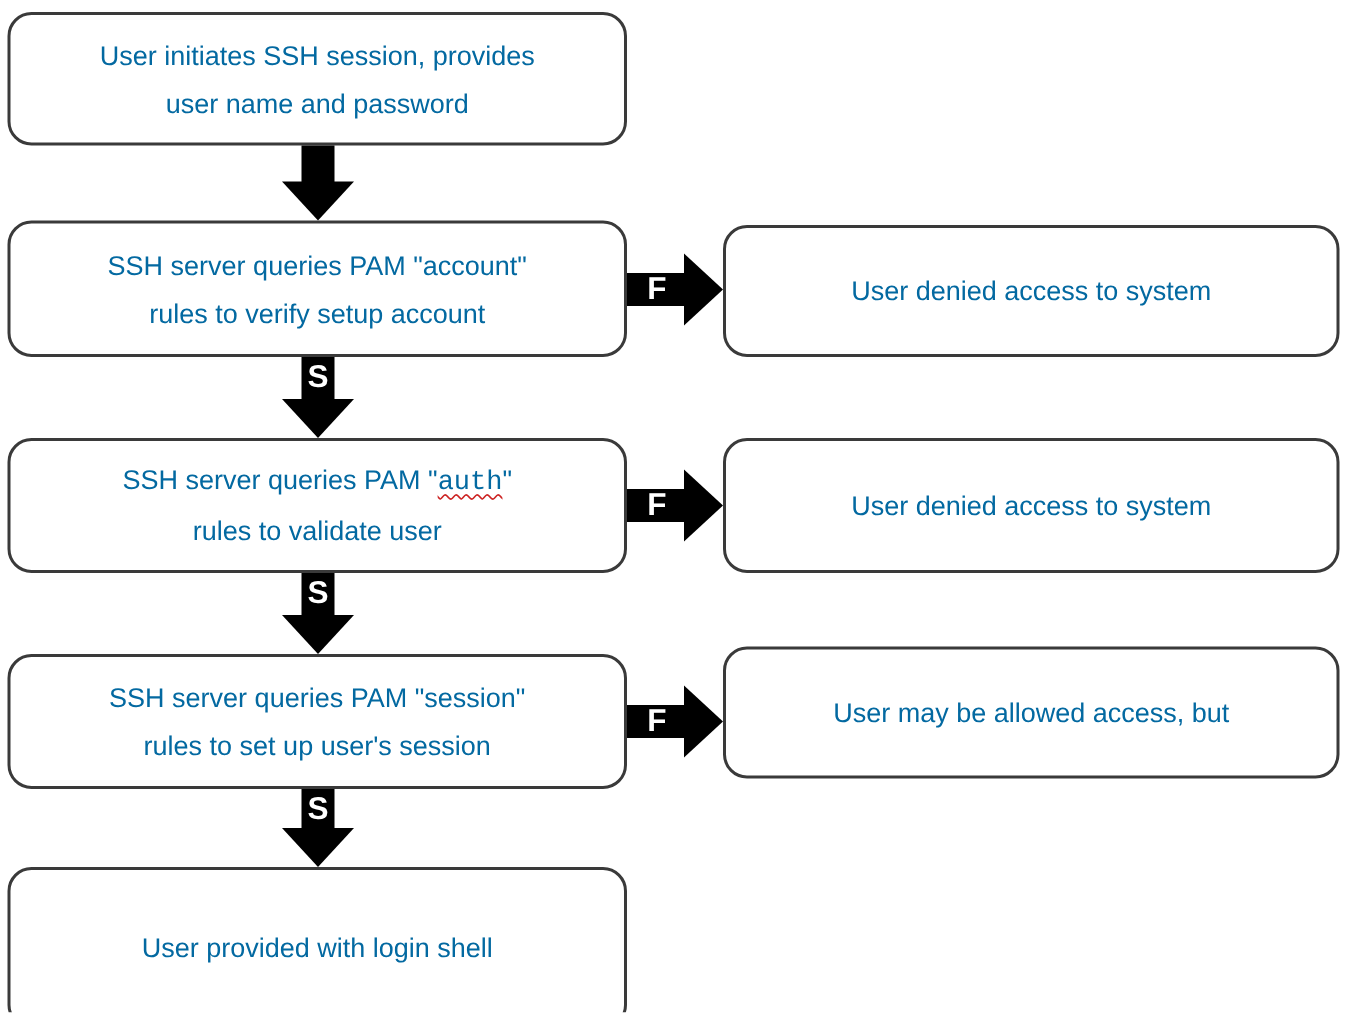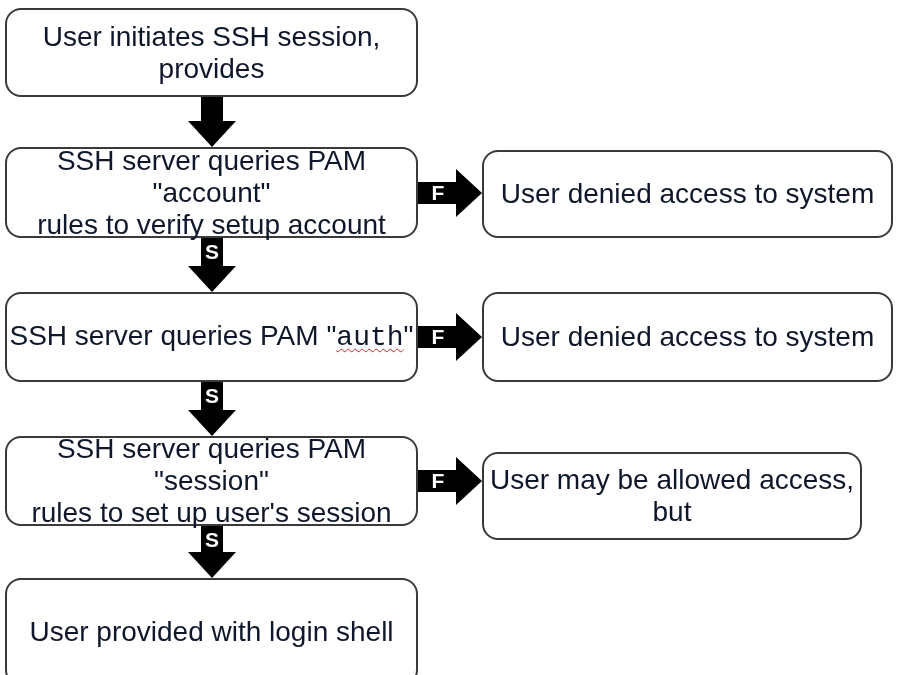--- a/index.html
+++ b/index.html
@@ -16,23 +16,23 @@
     background:#ffffff;
     border:2px solid #3a3a3a;
     border-radius:16px;
     display:flex;
     align-items:center;
     justify-content:center;
     text-align:center;
     box-sizing:border-box;
   }
   .node-text{
-    font-size:28px;
+    font-size:18px;
     line-height:32px;
-    color:#0f172a;
+    color:#0369a1;
   }
   .line{display:block;}
   .squiggle{
     text-decoration-line:underline;
     text-decoration-style:wavy;
     text-decoration-color:#cc2222;
     text-decoration-thickness:1px;
     text-underline-offset:3px;
     font-family:Liberation Mono, monospace;
   }
@@ -66,33 +66,35 @@
   }
 </style>
 </head>
 <body>
 
 <div class="canvas">
 
   <div class="node" style="left:5px;top:8px;width:413px;height:89px">
     <div class="node-text">
       <span class="line">User initiates SSH session, provides</span>
+      <span class="line">user name and password</span>
     </div>
   </div>
 
   <div class="node" style="left:5px;top:147px;width:413px;height:91px">
     <div class="node-text">
       <span class="line">SSH server queries PAM "account"</span>
       <span class="line">rules to verify setup account</span>
     </div>
   </div>
 
   <div class="node" style="left:5px;top:292px;width:413px;height:90px">
     <div class="node-text">
       <span class="line"><span>SSH server queries PAM "</span><span class="squiggle">auth</span><span>"</span></span>
+      <span class="line">rules to validate user</span>
     </div>
   </div>
 
   <div class="node" style="left:5px;top:436px;width:413px;height:90px">
     <div class="node-text">
       <span class="line">SSH server queries PAM "session"</span>
       <span class="line">rules to set up user's session</span>
     </div>
   </div>
 
@@ -107,21 +109,21 @@
       <span class="line">User denied access to system</span>
     </div>
   </div>
 
   <div class="node" style="left:482px;top:292px;width:411px;height:90px">
     <div class="node-text">
       <span class="line">User denied access to system</span>
     </div>
   </div>
 
-  <div class="node" style="left:482px;top:452px;width:380px;height:88px">
+  <div class="node" style="left:482px;top:431px;width:411px;height:88px">
     <div class="node-text">
       <span class="line">User may be allowed access, but</span>
     </div>
   </div>
 
   <div class="v-arrow" style="left:188px;top:97px;height:50px">
     <div class="v-shaft"></div>
     <div class="v-head"></div>
   </div>
 

